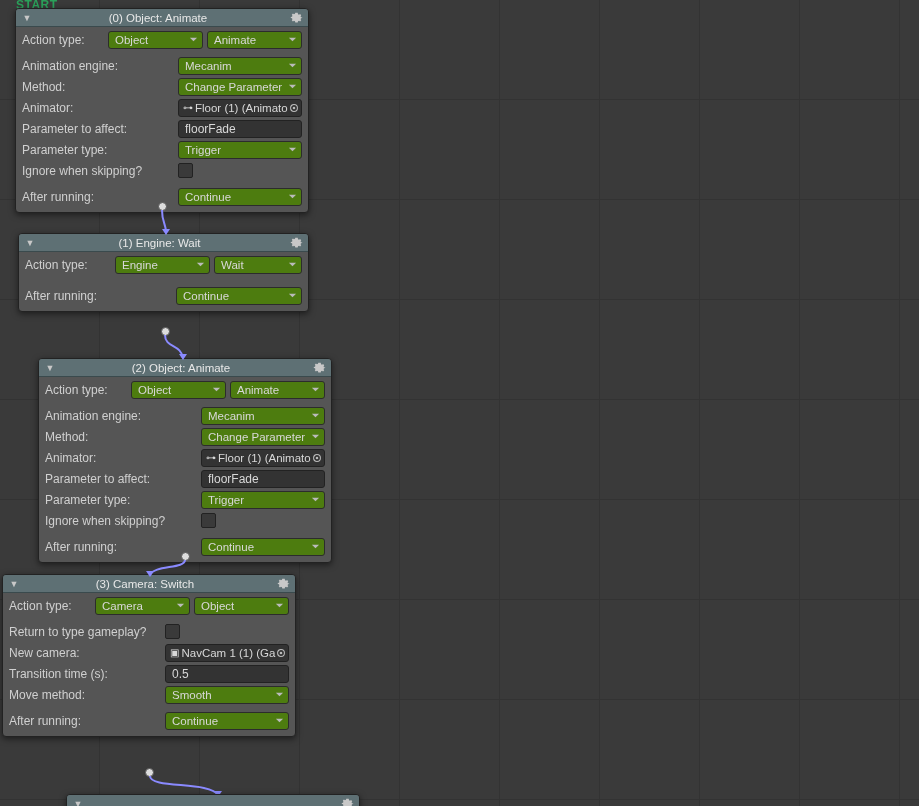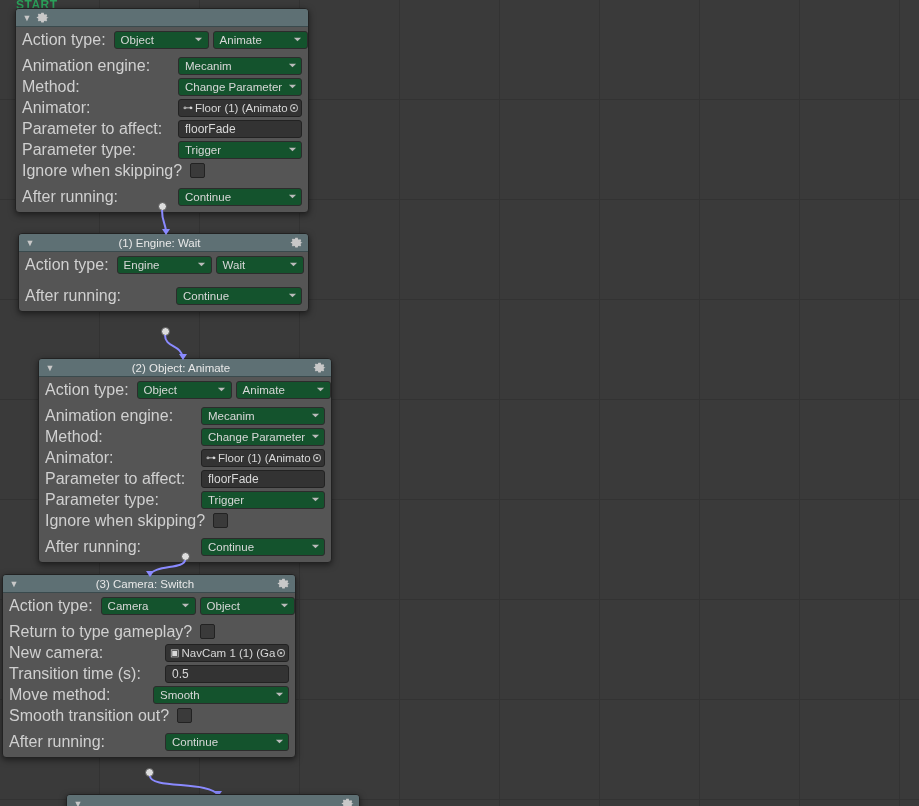--- a/index.html
+++ b/index.html
@@ -73,27 +73,27 @@
     gap: 2px;
   }
   .row {
     display: flex;
     align-items: center;
     height: 19px;
     gap: 4px;
   }
   .label {
     color: #d0d0d0;
-    font-size: 16px;
+    font-size: 12px;
     flex: 0 0 auto;
     white-space: nowrap;
   }
   .spacer { flex:1; }
   .select {
-    background: #14532d;
+    background: #4d7c0f;
     border: 1px solid #2c2c2c;
     border-radius: 3px;
     height: 18px;
     display: flex;
     align-items: center;
     padding: 0 4px 0 6px;
     color: #d8d8d8;
     font-size: 11.5px;
     position: relative;
     flex: 0 0 auto;
@@ -162,20 +162,21 @@
 </style>
 </head>
 <body>
 
 <div class="grid"></div>
 <div class="start-label">START</div>
 
 <div class="node" style="left:15px;top:8px;width:294px;">
   <div class="node-header">
     <span class="collapse-arrow">▼</span>
+    <span class="node-title">(0) Object: Animate</span>
     <span class="gear">
       <svg viewBox="0 0 16 16" width="13" height="13">
           <path d="M8 5a3 3 0 100 6 3 3 0 000-6zm7 3l-1.5-.4a5.6 5.6 0 00-.5-1.2l.8-1.3-1.4-1.4-1.3.8a5.6 5.6 0 00-1.2-.5L9.5 2h-3l-.4 1.5a5.6 5.6 0 00-1.2.5l-1.3-.8L2.2 4.6l.8 1.3a5.6 5.6 0 00-.5 1.2L1 7.5v1l1.5.4c.1.4.3.8.5 1.2l-.8 1.3 1.4 1.4 1.3-.8c.4.2.8.4 1.2.5l.4 1.5h3l.4-1.5c.4-.1.8-.3 1.2-.5l1.3.8 1.4-1.4-.8-1.3c.2-.4.4-.8.5-1.2L15 8.5v-1z"></path>
         </svg>
     </span>
   </div>
   <div class="node-body">
     <div class="row">
       <span class="label">Action type:</span>
       <span class="spacer"></span>
@@ -487,33 +488,28 @@
     <div class="row">
       <span class="label">Transition time (s):</span>
       <span class="spacer"></span>
       <div class="input" style="width:124px">
           <span>0.5</span>
         </div>
     </div>
     <div class="row">
       <span class="label">Move method:</span>
       <span class="spacer"></span>
-      <div class="select" style="width:136px">
+      <div class="select" style="width:124px">
         <span>Smooth</span>
         <span class="caret">
             <svg viewBox="0 0 10 10" width="9" height="9">
               <path d="M1 3l4 4 4-4z"></path>
             </svg>
           </span>
       </div>
-    </div>
-    <div class="row">
-      <span class="label">Smooth transition out?</span>
-      <span class="spacer"></span>
-      <div class="checkbox" style="margin-right:109px"></div>
     </div>
     <div class="gap"></div>
     <div class="row">
       <span class="label">After running:</span>
       <span class="spacer"></span>
       <div class="select" style="width:124px">
         <span>Continue</span>
         <span class="caret">
             <svg viewBox="0 0 10 10" width="9" height="9">
               <path d="M1 3l4 4 4-4z"></path>

